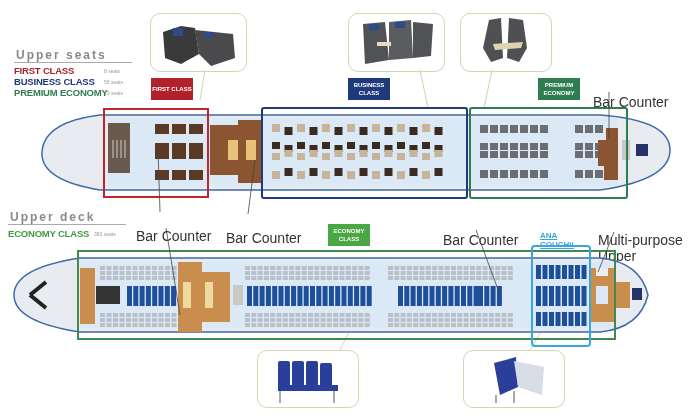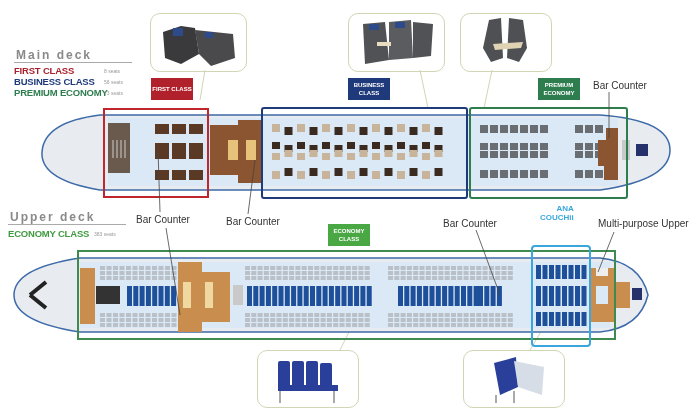--- a/index.html
+++ b/index.html
@@ -3,27 +3,27 @@
 <meta charset="utf-8">
 <style>
   html,body{margin:0;padding:0;background:#fff;}
   body{width:700px;height:420px;position:relative;overflow:hidden;font-family:"Liberation Sans",sans-serif;}
   .abs{position:absolute;}
   .legend-title{font-size:12px;letter-spacing:2px;color:#8a8a8a;font-weight:bold;}
   .legend-rule{height:1px;background:#aaa;}
   .legend-row{font-size:9.5px;font-weight:bold;letter-spacing:-0.2px;}
   .legend-count{font-size:5px;color:#999;}
   .tag{color:#fff;font-size:6px;font-weight:bold;text-align:center;line-height:8px;display:flex;align-items:center;justify-content:center;}
-  .callout{font-size:10px;color:#333;}
+  .callout{font-size:14px;color:#333;margin-top:14px;}
   .photo{border:1px solid #cfd6b4;border-radius:10px;background:#fff;}
 </style>
 </head>
 <body>
 
-<div class="abs legend-title" style="left:16px;top:48px;">Main deck</div>
+<div class="abs legend-title" style="left:16px;top:48px;">Upper seats</div>
 <div class="abs legend-rule" style="left:14px;top:62px;width:118px;"></div>
 <div class="abs legend-row" style="left:14px;top:65px;color:#a8222e;">FIRST CLASS</div>
 <div class="abs legend-count" style="left:104px;top:68px;">8 seats</div>
 <div class="abs legend-row" style="left:14px;top:76px;color:#1f3a7a;">BUSINESS CLASS</div>
 <div class="abs legend-count" style="left:104px;top:79px;">56 seats</div>
 <div class="abs legend-row" style="left:14px;top:87px;color:#2e7d4f;">PREMIUM ECONOMY</div>
 <div class="abs legend-count" style="left:104px;top:90px;">73 seats</div>
 
 <div class="abs legend-title" style="left:10px;top:210px;">Upper deck</div>
 <div class="abs legend-rule" style="left:8px;top:224px;width:118px;"></div>
@@ -60,21 +60,21 @@
 <div class="abs tag" style="left:348px;top:78px;width:42px;height:22px;background:#1f3a7a;">BUSINESS CLASS</div>
 <div class="abs tag" style="left:538px;top:78px;width:42px;height:22px;background:#2e7d4f;">PREMIUM ECONOMY</div>
 
 <div class="abs callout" style="left:593px;top:80px;">Bar Counter</div>
 <div class="abs callout" style="left:136px;top:214px;">Bar Counter</div>
 <div class="abs callout" style="left:226px;top:216px;">Bar Counter</div>
 
 <div class="abs tag" style="left:328px;top:224px;width:42px;height:22px;background:#4aa844;">ECONOMY CLASS</div>
 <div class="abs callout" style="left:443px;top:218px;">Bar Counter</div>
 <div class="abs callout" style="left:598px;top:218px;">Multi-purpose Upper</div>
-<div class="abs" style="left:540px;top:204px;text-align:right;color:#3aa6dd;font-weight:bold;font-size:8px;line-height:9px;">
+<div class="abs" style="left:540px;top:231px;text-align:left;color:#3aa6dd;font-weight:bold;font-size:8px;line-height:9px;text-decoration:underline;">
   <div>ANA</div>
   <div>COUCHii</div>
 </div>
 
 <div class="abs photo" style="left:257px;top:350px;width:100px;height:56px;">
   <svg width="100" height="56">
     <g fill="#2a3f9a">
       <rect x="20" y="10" width="12" height="26" rx="2"></rect>
       <rect x="34" y="10" width="12" height="26" rx="2"></rect>
       <rect x="48" y="10" width="12" height="26" rx="2"></rect>

